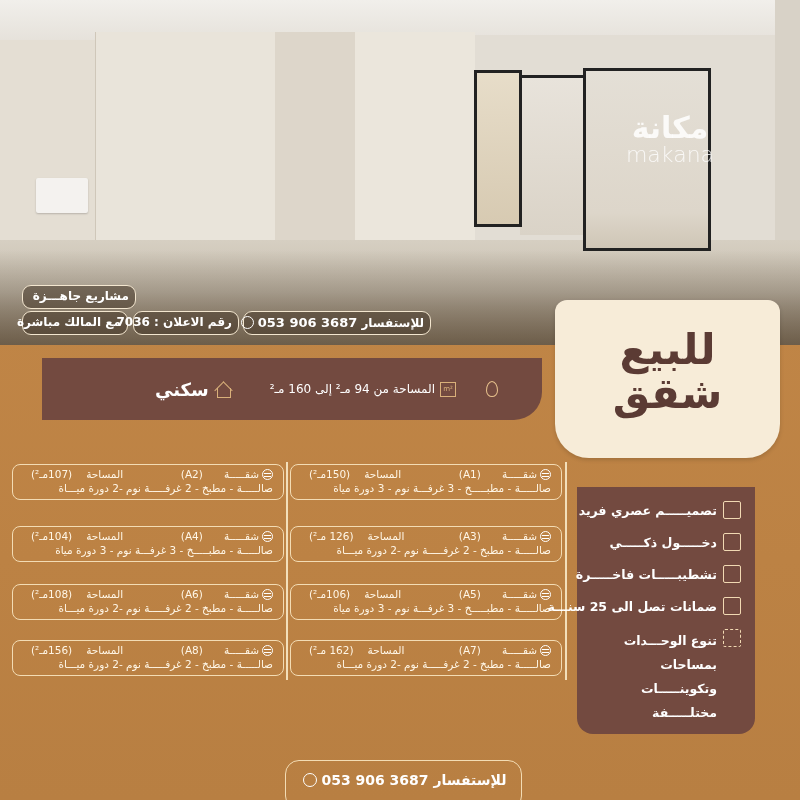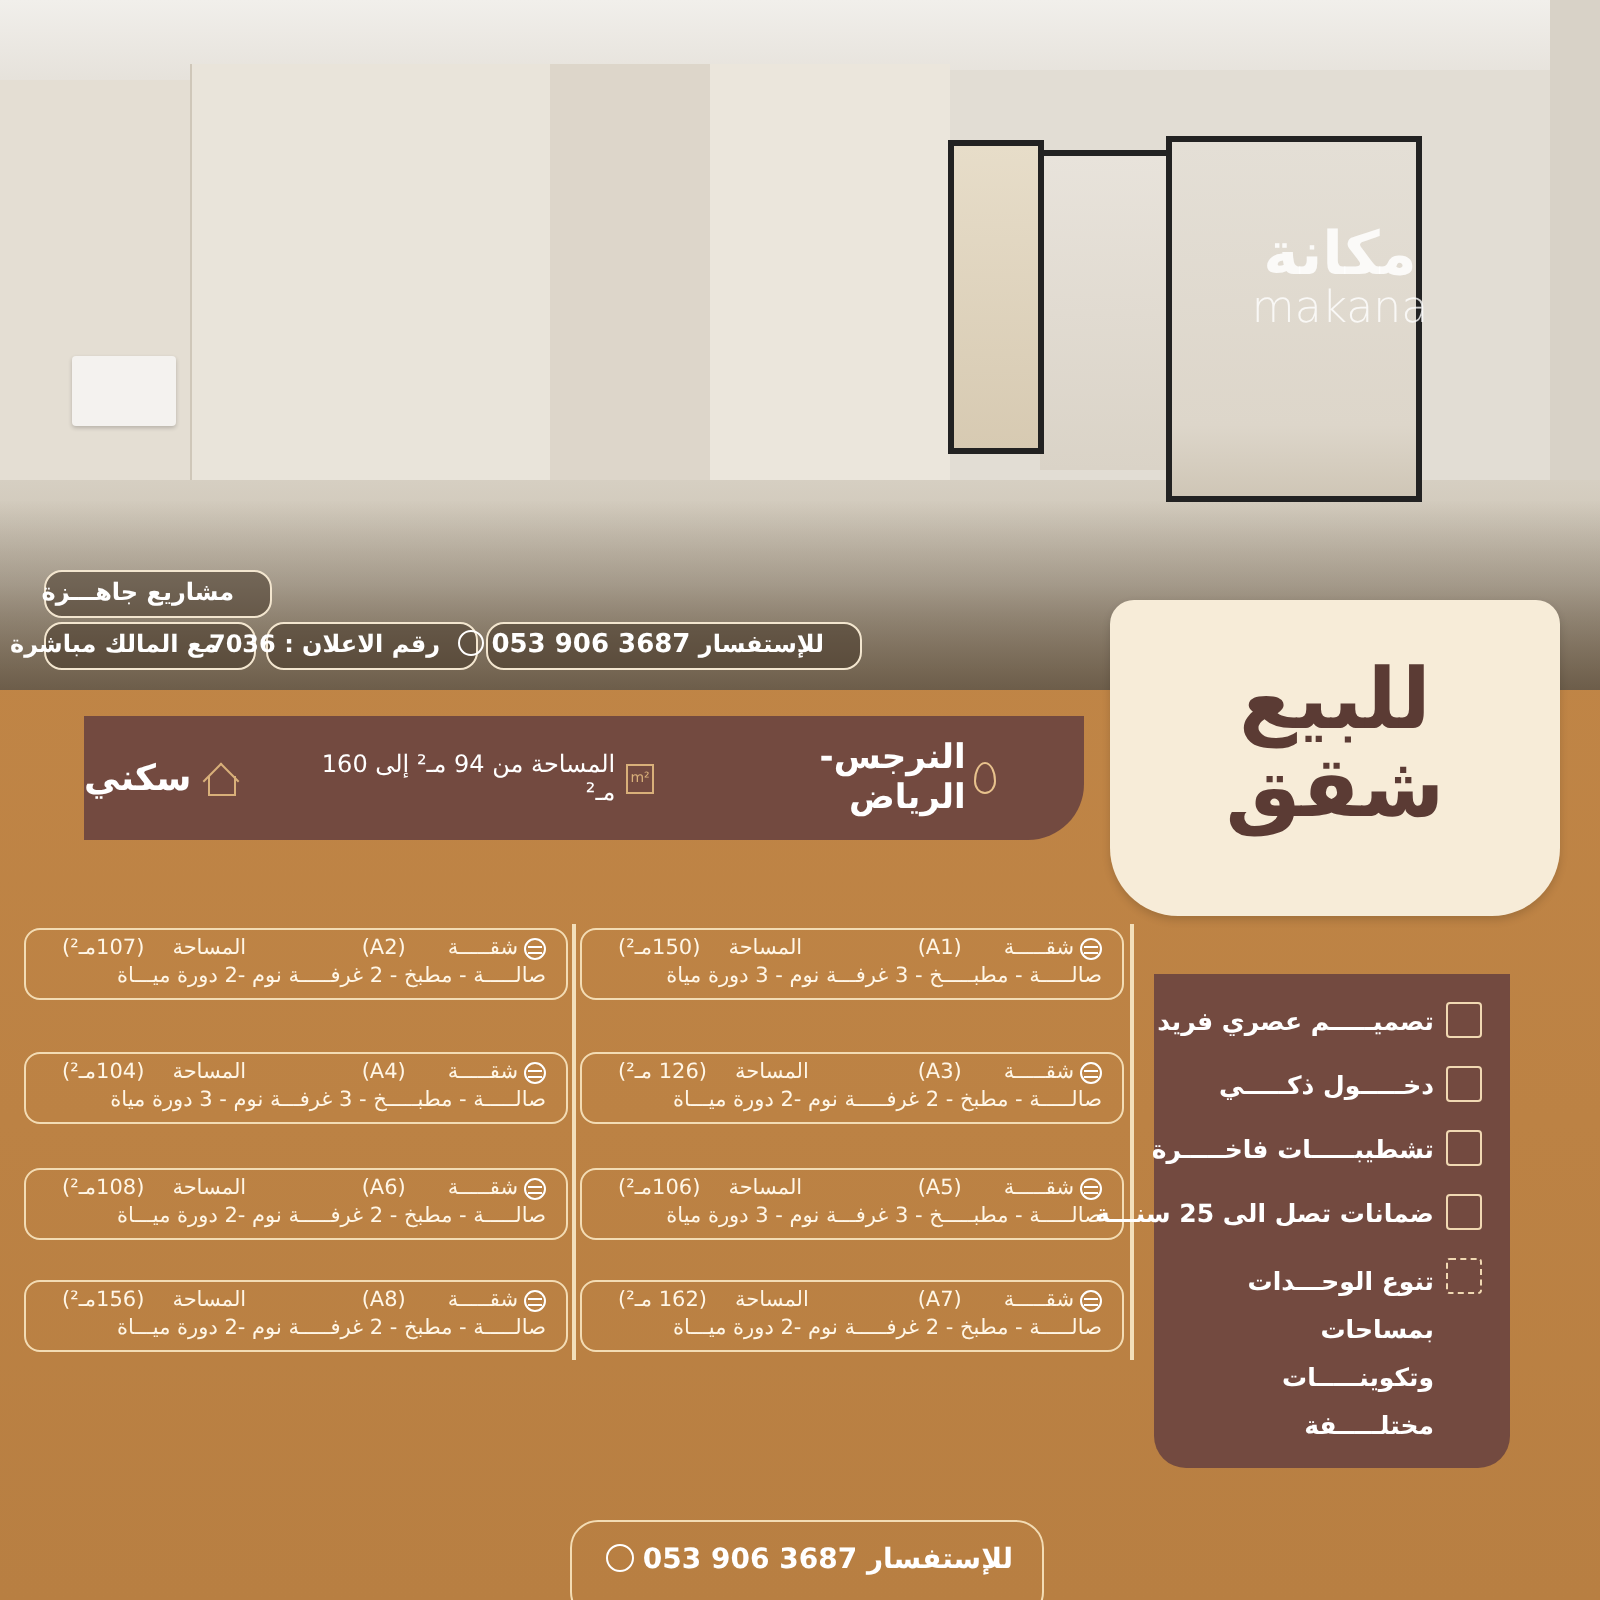--- a/index.html
+++ b/index.html
@@ -44,21 +44,21 @@
     background: linear-gradient(180deg, rgba(60,45,30,0) 0%, rgba(60,45,30,0.35) 60%, rgba(60,45,30,0.55) 100%); }
 
   .logo { position:absolute; left:620px; top:112px; width:100px; text-align:center; color:rgba(255,255,255,0.85); direction:rtl; }
   .logo .ar { font-size:30px; font-weight:bold; letter-spacing:1px; line-height:32px; }
   .logo .en { font-family:"DejaVu Sans", sans-serif; font-size:22px; font-weight:300; direction:ltr; line-height:22px; color:rgba(255,255,255,0.8);}
 
   
   .pill {
     position:absolute; height:24px; border:1.5px solid #f3e6cf; border-radius:9px;
     color:#fff; font-size:12px; font-weight:bold; line-height:21px; text-align:right;
-    background: rgba(70,55,40,0.55); white-space:nowrap; direction:rtl; padding:0 18px;
+    background: rgba(70,55,40,0.55); white-space:nowrap; direction:rtl; padding:0 6px;
   }
   .pill .num { font-family:"DejaVu Sans", sans-serif; font-weight:bold; font-size:13px; direction:ltr; unicode-bidi:embed; }
   .pill .wa { display:inline-block; width:13px; height:13px; border:1.5px solid #fff; border-radius:50%; vertical-align:-2px; margin-left:2px; }
 
   
   .sale-card {
     position:absolute; left:555px; top:300px; width:225px; height:158px;
     background:#f7ecd8; border-radius:12px 12px 34px 34px;
     box-shadow: 0 2px 4px rgba(0,0,0,0.15);
   }
@@ -163,21 +163,20 @@
   <div class="sale-card">
     <div class="title">
       <div>للبيع</div>
       <div>شقق</div>
     </div>
   </div>
 
   <div class="info-bar">
     <div class="loc">
       <span class="ico-pin"></span>
-      <span>النرجس- الرياض</span>
     </div>
     <div class="area">
       <span class="ico-m2">m²</span>
       <span>المساحة من 94 مـ² إلى 160 مـ²</span>
     </div>
     <div class="type">
       <span class="ico-house"></span>
       <span>سكني</span>
     </div>
   </div>

